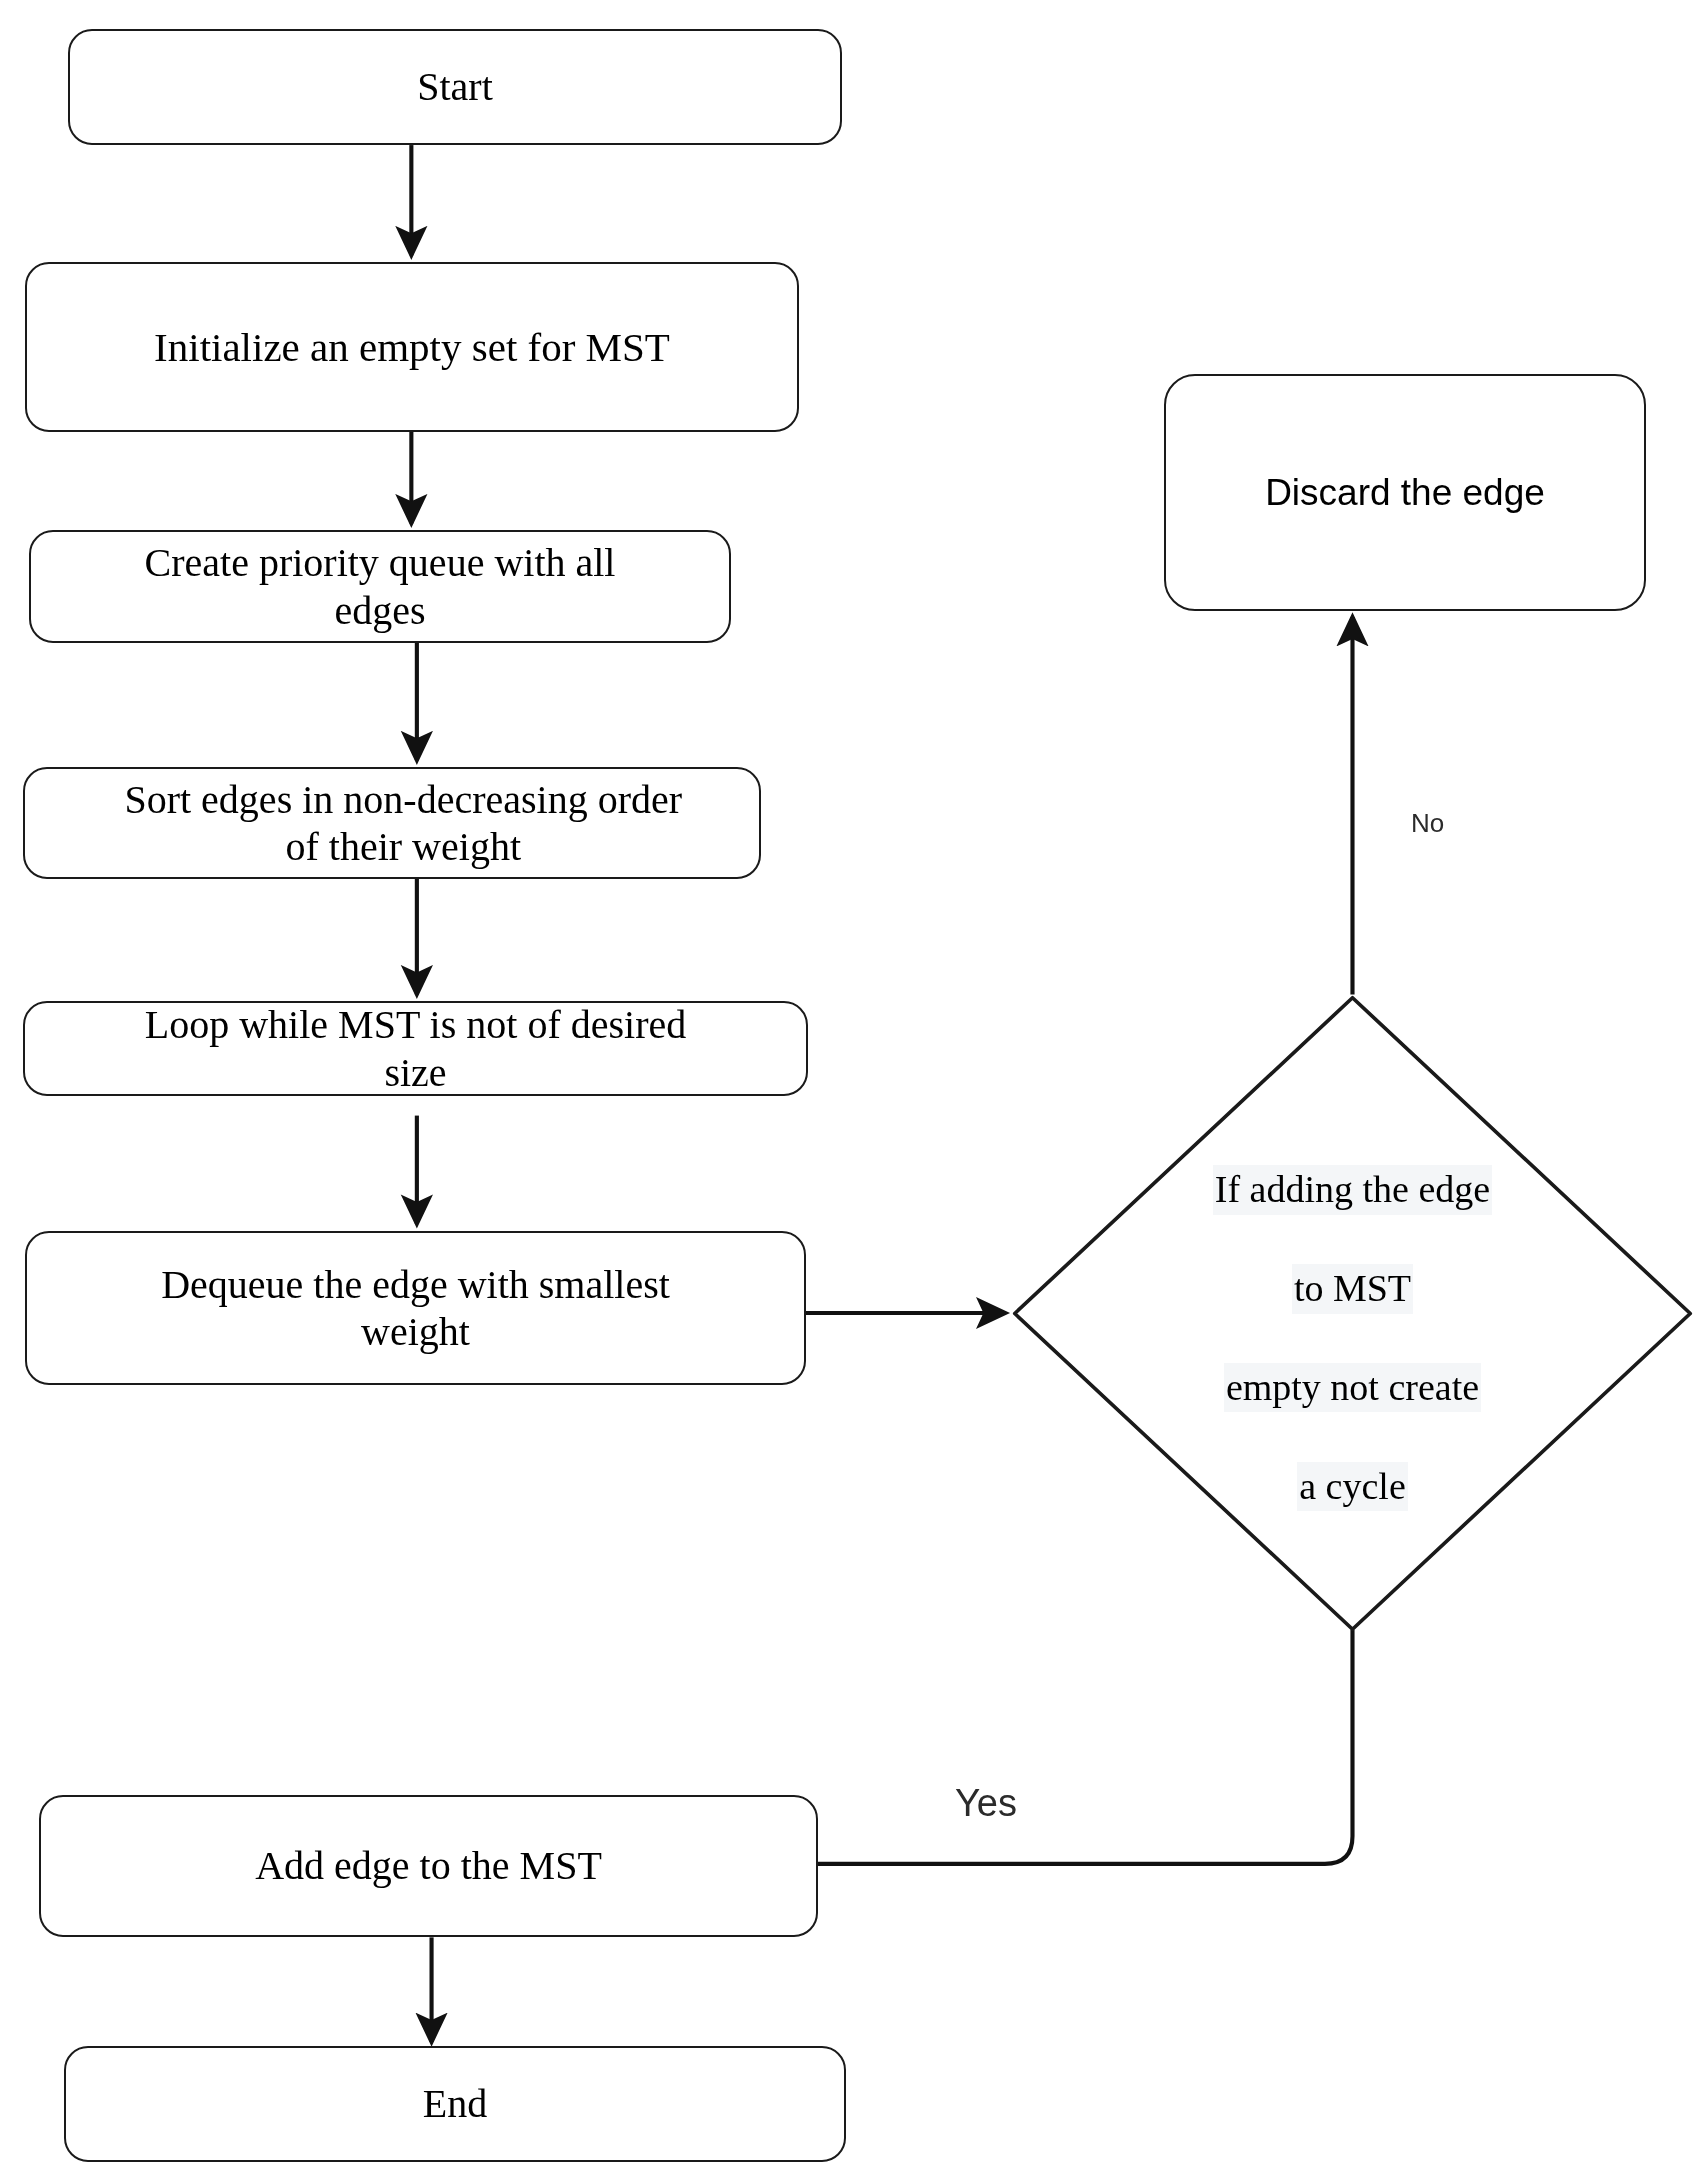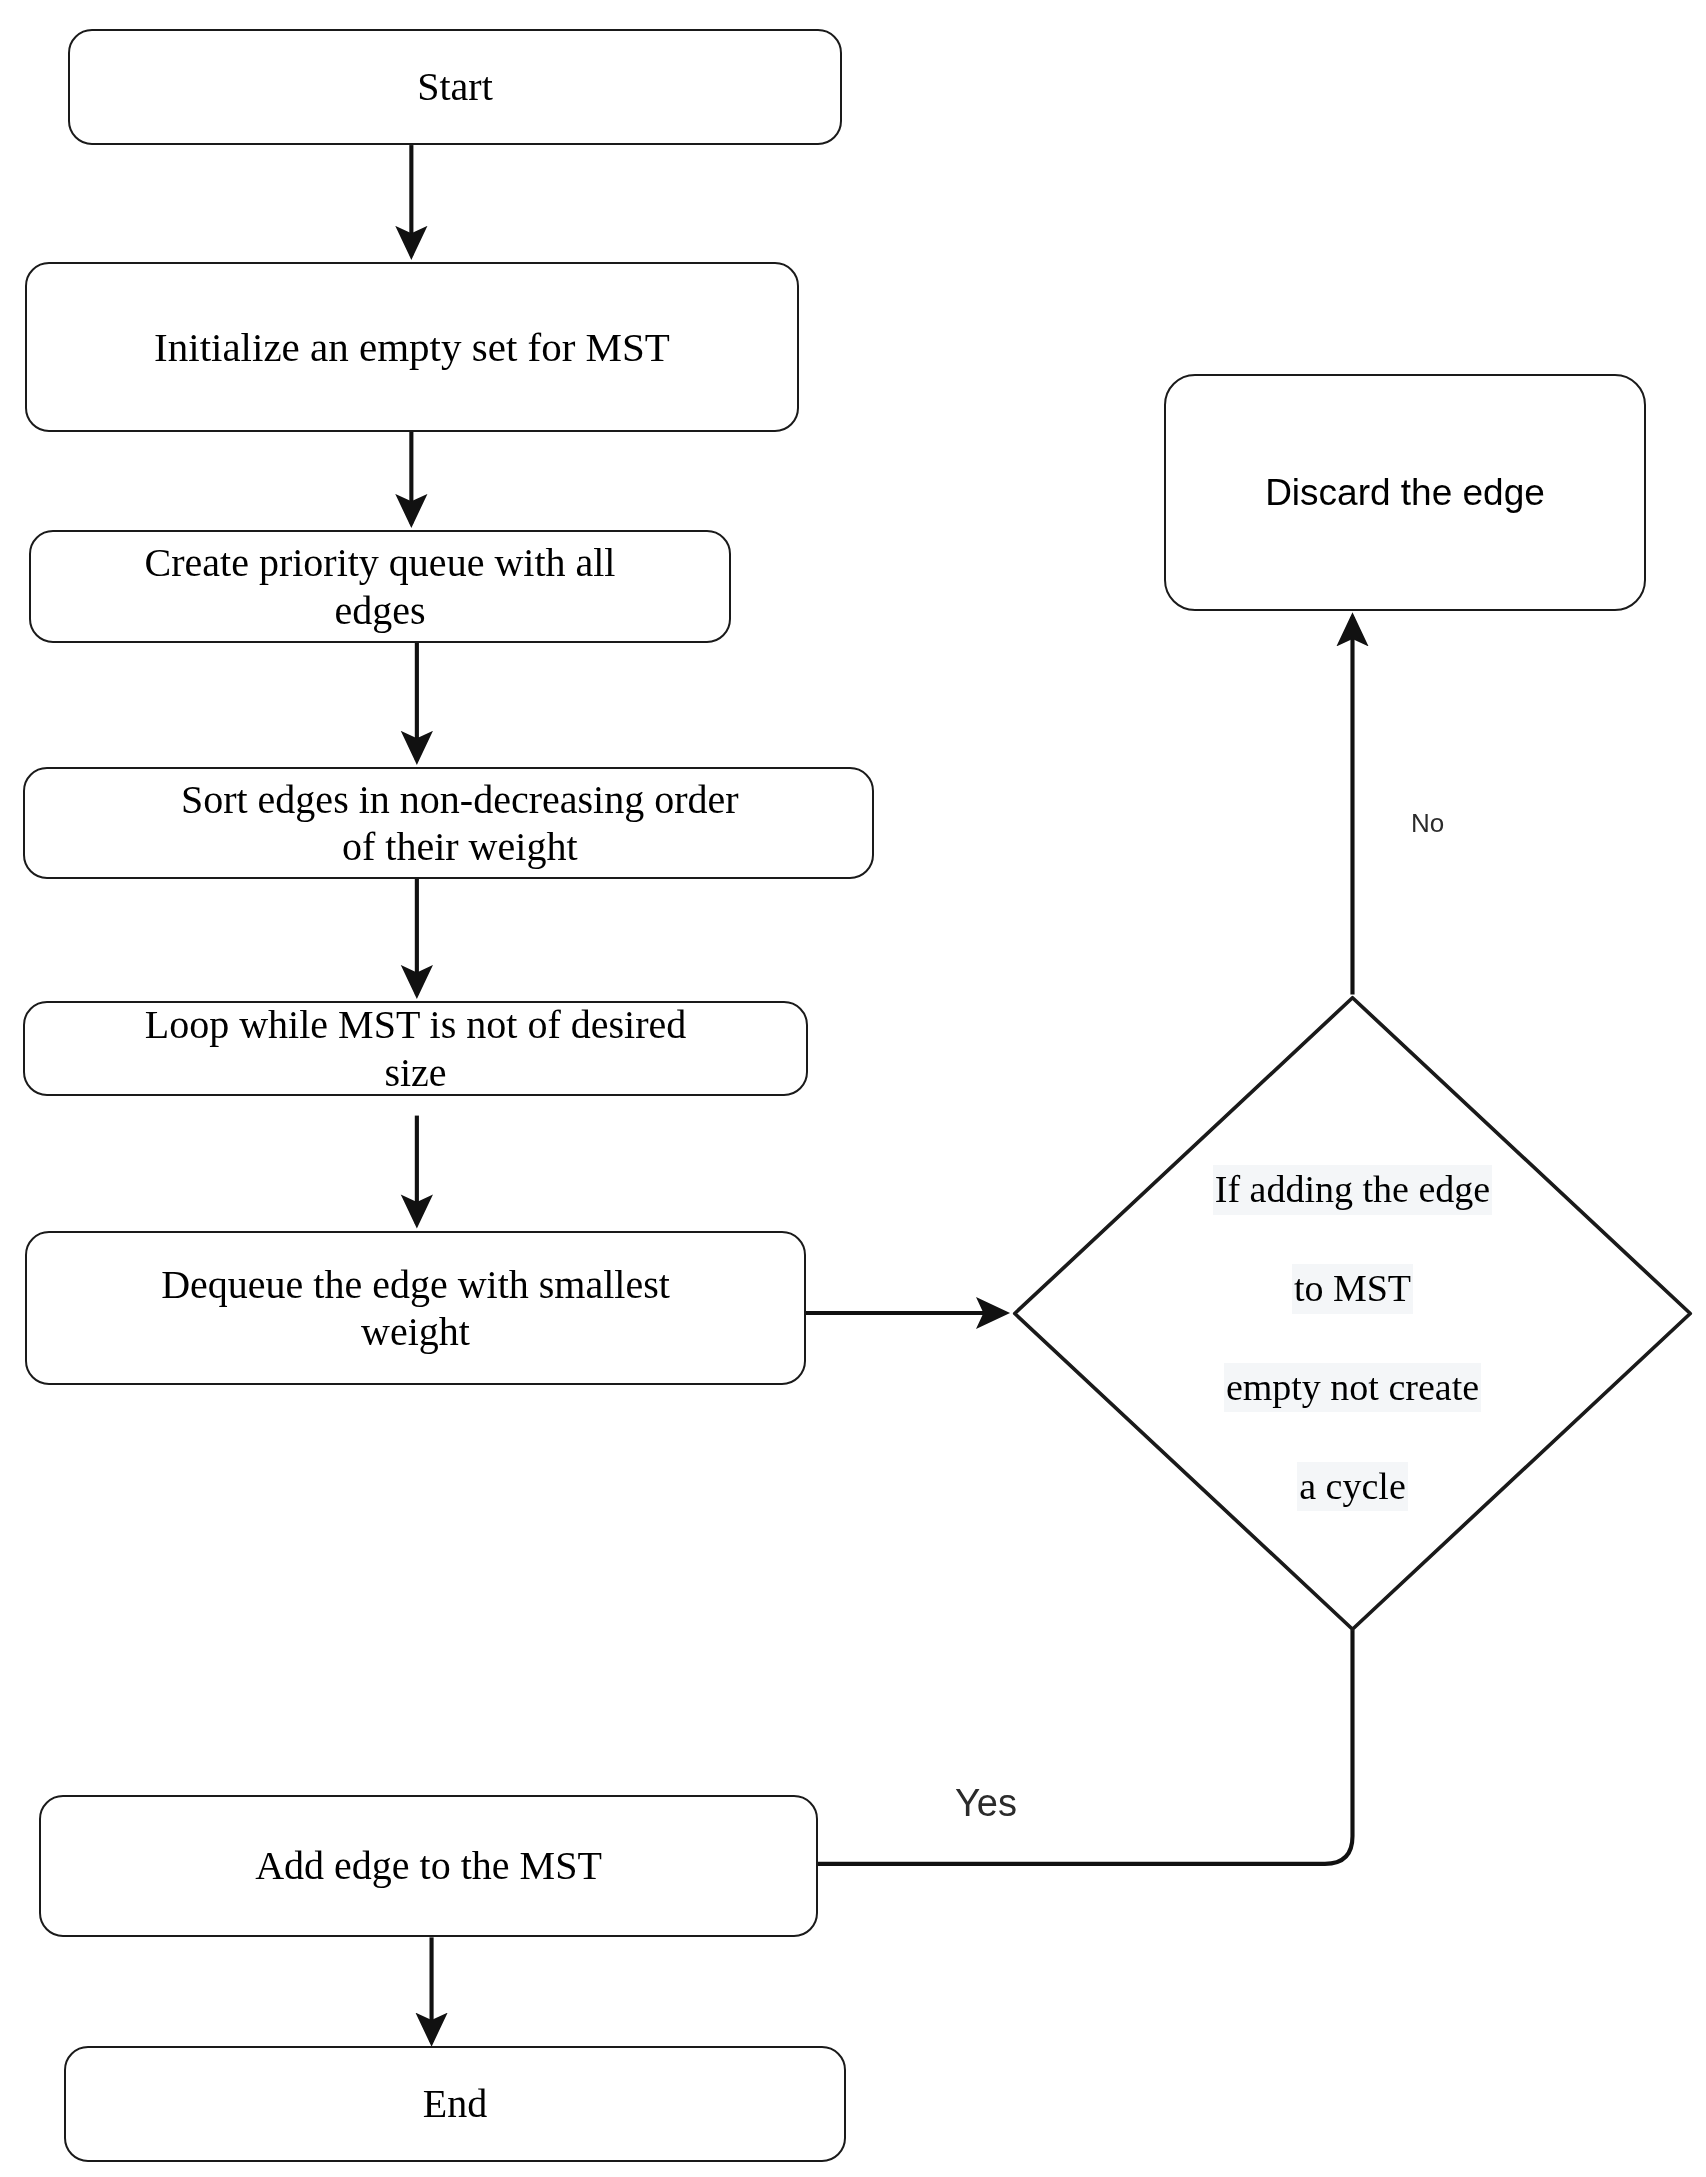--- a/index.html
+++ b/index.html
@@ -126,21 +126,21 @@
 
   <div class="node serif" id="node-initialize" style="left:25px; top:262px; width:774px; height:170px; font-size:41px;">
     <span class="lbl">Initialize an empty set for MST</span>
   </div>
 
   <div class="node serif" id="node-create-queue" style="left:29px; top:530px; width:702px; height:113px; font-size:40px;">
     <span class="lbl">Create priority queue with all
 edges</span>
   </div>
 
-  <div class="node serif" id="node-sort-edges" style="left:23px; top:767px; width:851px; height:112px; font-size:40px;padding-left:28px;">
+  <div class="node serif" id="node-sort-edges" style="left:23px; top:767px; width:738px; height:112px; font-size:40px;padding-left:28px;">
     <span class="lbl">Sort edges in non-decreasing order
 of their weight</span>
   </div>
 
   <div class="node serif" id="node-loop" style="left:23px; top:1001px; width:785px; height:95px; font-size:40px;">
     <span class="lbl">Loop while MST is not of desired
 size</span>
   </div>
 
   <div class="node serif" id="node-dequeue" style="left:25px; top:1231px; width:781px; height:154px; font-size:40px;">

